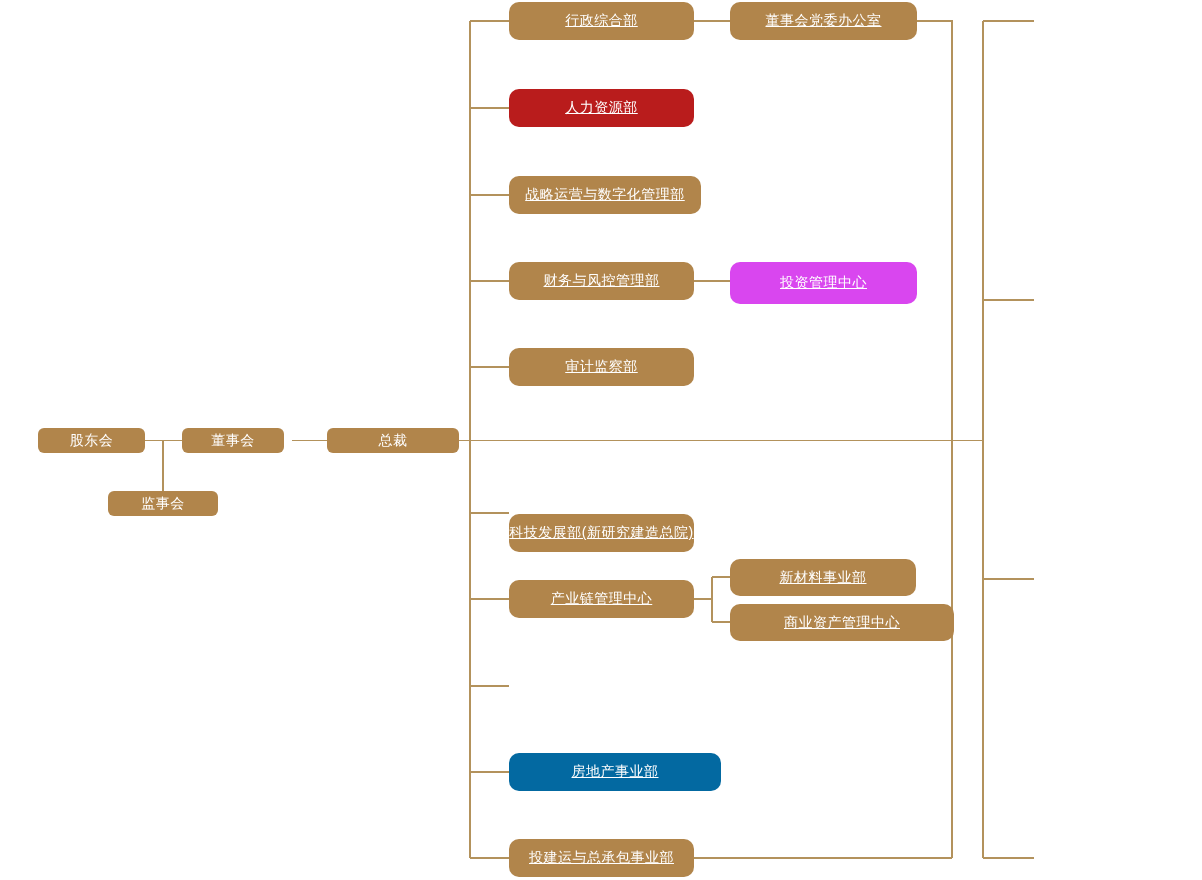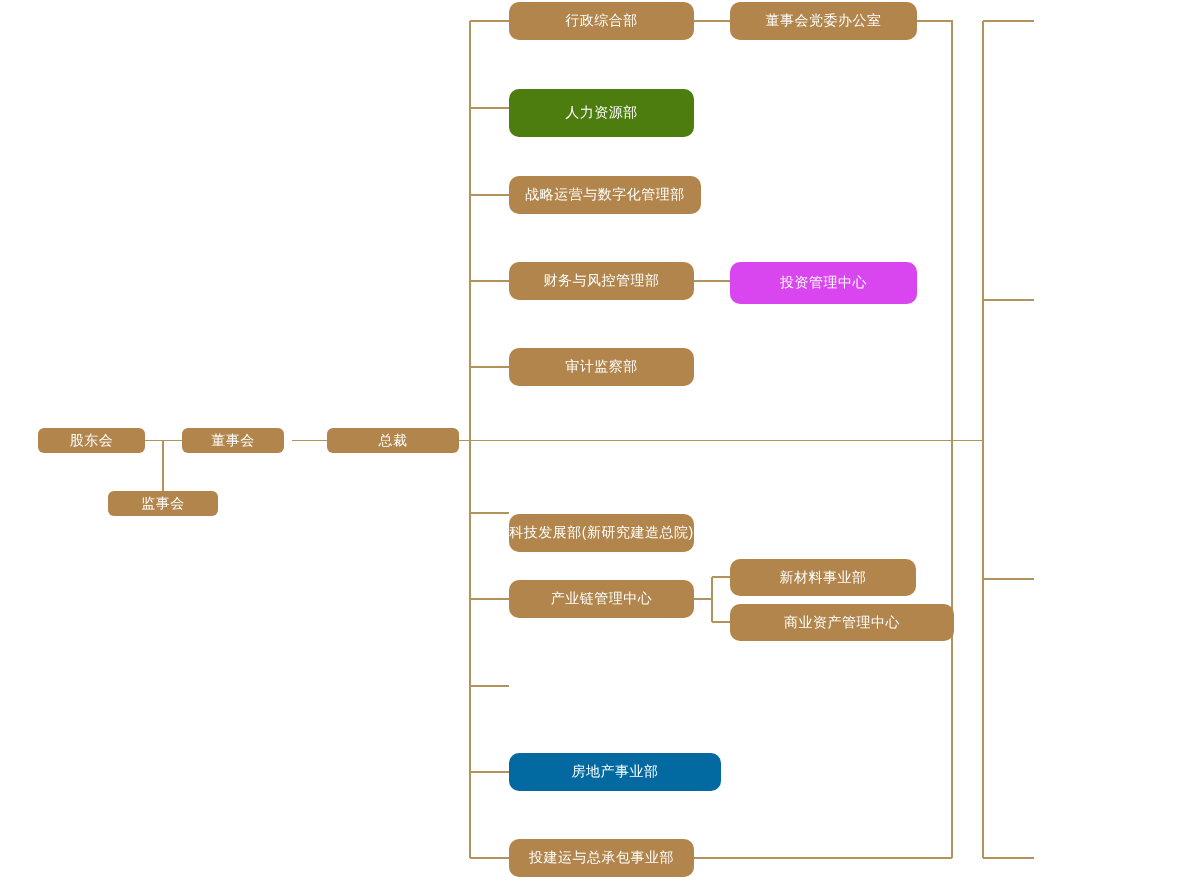--- a/index.html
+++ b/index.html
@@ -21,21 +21,21 @@
     display: flex;
     align-items: center;
     justify-content: center;
     color: #ffffff;
     font-size: 14px;
     font-weight: 400;
     white-space: nowrap;
     letter-spacing: 0.5px;
   }
   .lvl1 { border-radius: 6px; }
-  .lvl2 { border-radius: 10px; }
+  .lvl2 { border-radius: 10px; text-decoration: underline; }
   .ln {
     position: absolute;
   }
   .ln-h { height: 1.5px; }
   .ln-v { width: 1.5px; }
 </style>
 </head>
 <body>
 
 <div id="org-canvas" style="background: rgb(255, 255, 255);">
@@ -67,21 +67,21 @@
     <div class="ln ln-h" style="left: 983px; top: 20.25px; width: 51px; background: rgb(179, 146, 92);"></div>
     <div class="ln ln-h" style="left: 983px; top: 299.25px; width: 51px; background: rgb(179, 146, 92);"></div>
     <div class="ln ln-h" style="left: 983px; top: 578.25px; width: 51px; background: rgb(179, 146, 92);"></div>
     <div class="ln ln-h" style="left: 983px; top: 857.25px; width: 51px; background: rgb(179, 146, 92);"></div>
     <div class="org-box lvl1" style="left: 38px; top: 428px; width: 107px; height: 25px; background: rgb(177, 133, 75); color: rgb(255, 255, 255);">股东会</div>
     <div class="org-box lvl1" style="left: 108px; top: 491px; width: 110px; height: 25px; background: rgb(177, 133, 75); color: rgb(255, 255, 255);">监事会</div>
     <div class="org-box lvl1" style="left: 182px; top: 428px; width: 102px; height: 25px; background: rgb(177, 133, 75); color: rgb(255, 255, 255);">董事会</div>
     <div class="org-box lvl1" style="left: 327px; top: 428px; width: 132px; height: 25px; background: rgb(177, 133, 75); color: rgb(255, 255, 255);">总裁</div>
     <div class="org-box lvl2" style="left: 509px; top: 2px; width: 185px; height: 38px; background: rgb(177, 133, 75); color: rgb(255, 255, 255);">行政综合部</div>
     <div class="org-box lvl2" style="left: 730px; top: 2px; width: 187px; height: 38px; background: rgb(177, 133, 75); color: rgb(255, 255, 255);">董事会党委办公室</div>
-    <div class="org-box lvl2" style="left: 509px; top: 89px; width: 185px; height: 48px; background: #4d7c0f; color: rgb(255, 255, 255);">人力资源部</div>
+    <div class="org-box lvl2" style="left: 509px; top: 89px; width: 185px; height: 38px; background: #b91c1c; color: rgb(255, 255, 255);">人力资源部</div>
     <div class="org-box lvl2" style="left: 509px; top: 176px; width: 192px; height: 38px; background: rgb(177, 133, 75); color: rgb(255, 255, 255);">战略运营与数字化管理部</div>
     <div class="org-box lvl2" style="left: 509px; top: 262px; width: 185px; height: 38px; background: rgb(177, 133, 75); color: rgb(255, 255, 255);">财务与风控管理部</div>
     <div class="org-box lvl2" style="left: 730px; top: 262px; width: 187px; height: 42px; background: #d946ef; color: rgb(255, 255, 255);">投资管理中心</div>
     <div class="org-box lvl2" style="left: 509px; top: 348px; width: 185px; height: 38px; background: rgb(177, 133, 75); color: rgb(255, 255, 255);">审计监察部</div>
     <div class="org-box lvl2" style="left: 509px; top: 494px; width: 185px; height: 38px; background: rgb(177, 133, 75); color: rgb(255, 255, 255); margin-top: 20px;">科技发展部(新研究建造总院)</div>
     <div class="org-box lvl2" style="left: 509px; top: 580px; width: 185px; height: 38px; background: rgb(177, 133, 75); color: rgb(255, 255, 255);">产业链管理中心</div>
     <div class="org-box lvl2" style="left: 730px; top: 559px; width: 186px; height: 37px; background: rgb(177, 133, 75); color: rgb(255, 255, 255);">新材料事业部</div>
     <div class="org-box lvl2" style="left: 730px; top: 604px; width: 224px; height: 37px; background: rgb(177, 133, 75); color: rgb(255, 255, 255);">商业资产管理中心</div>
     <div class="org-box lvl2" style="left: 509px; top: 753px; width: 212px; height: 38px; background: #0369a1; color: rgb(255, 255, 255);">房地产事业部</div>
     <div class="org-box lvl2" style="left: 509px; top: 839px; width: 185px; height: 38px; background: rgb(177, 133, 75); color: rgb(255, 255, 255);">投建运与总承包事业部</div>

